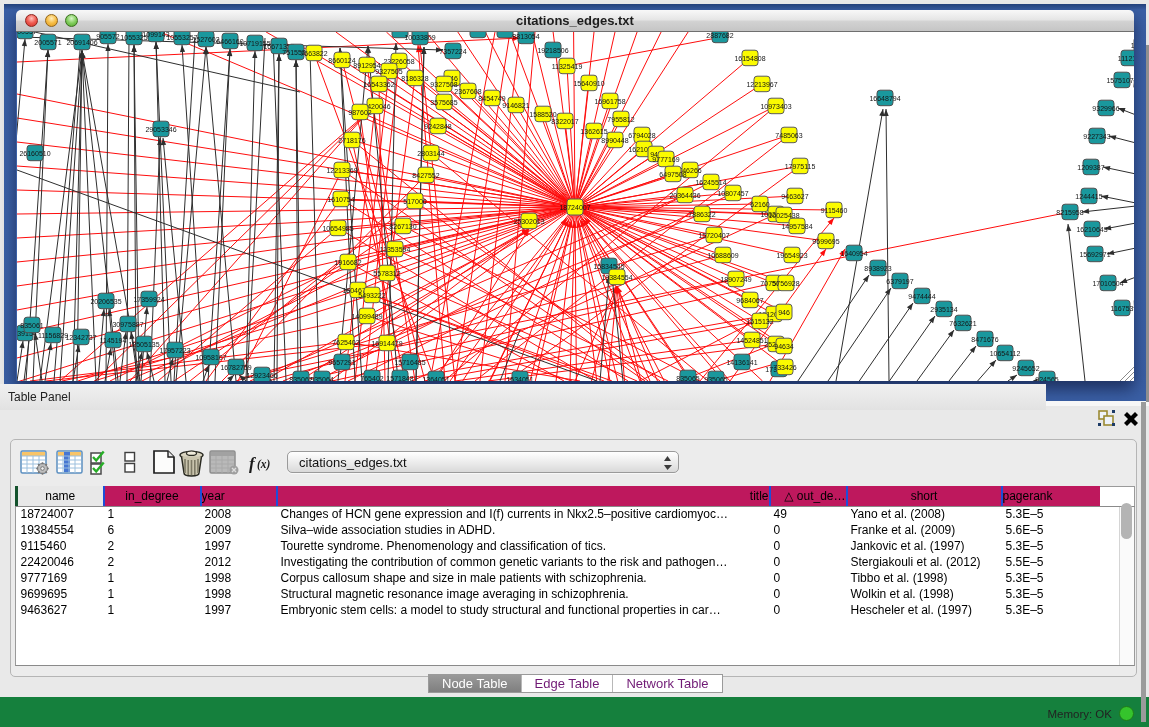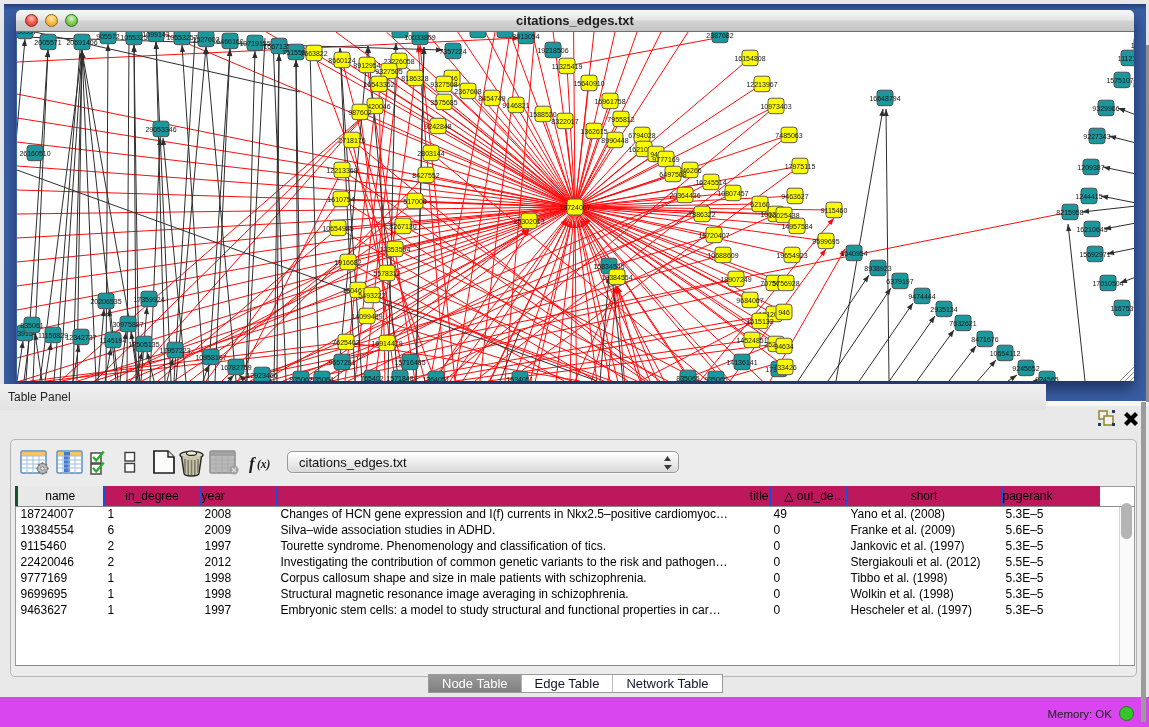--- a/index.html
+++ b/index.html
@@ -9,24 +9,24 @@
 .tl.r{left:9px;background:radial-gradient(circle at 50% 32%,#ffc2bc 0,#ef5a50 50%,#cd3228 100%);border:1px solid #8e241d}
 .tl.y{left:29px;background:radial-gradient(circle at 50% 32%,#ffeebb 0,#f6bd45 50%,#dd9a20 100%);border:1px solid #92651a}
 .tl.g{left:49px;background:radial-gradient(circle at 50% 32%,#d8f5c8 0,#82ce5e 50%,#51a52c 100%);border:1px solid #3a6e1e}
 .collapse{position:absolute;left:0;top:401px;width:1149px;height:5px;background:#f7f7f7}
 .tp-bar{position:absolute;left:0;top:384px;width:1046px;height:26px;background:linear-gradient(180deg,#f0f0f0,#e2e2e2);}
 .tp-bar span{position:absolute;left:8px;top:6px;font-size:12px;color:#222}
 .panelframe{position:absolute;left:10px;top:439px;width:1127px;height:238px;border:1px solid #b5b5b5;border-radius:5px;background:#ececec}
 .rightstrip{position:absolute;left:1141px;top:402px;width:5px;height:320px;background:#9b9b9b}
 .rightstrip2{position:absolute;left:1146px;top:45px;width:3px;height:357px;background:#8f8f8f}
 .tabbar{position:absolute;left:428px;top:674px;height:19px;display:flex;border:1px solid #9a9a9a;border-radius:0;overflow:hidden;background:#fff;font-size:13px}
-.tabbar div{padding:0 13px;line-height:18px;color:#0f172a}
+.tabbar div{padding:0 13px;line-height:18px;color:#701a75}
 .tabbar .sel{background:linear-gradient(180deg,#9a9a9a,#7f7f7f);color:#fff}
 .tabbar .sep{padding:0;width:1px;background:#b8b8b8}
-.status{position:absolute;left:0;top:697px;width:1149px;height:30px;background:#d946ef}
+.status{position:absolute;left:0;top:697px;width:1149px;height:30px;background:#15803d}
 .mem{position:absolute;right:37px;top:11px;font-size:11.5px;color:#222}
 .memdot{position:absolute;left:1119px;top:9px;width:15px;height:15px;border-radius:50%;background:#35c42c;border:1.5px solid #1f7a1a}
 table.t{position:absolute;left:15px;top:486px;border-collapse:collapse;table-layout:fixed;font-size:12px}
 table.t th{height:20px;background:#be185d;border-left:2px solid #1d4ed8;font-weight:normal;padding:0;overflow:hidden;white-space:nowrap}
 table.t th:first-child{background:#e8e8e8;border-left:3px solid #14532d}
 table.t td{height:16px;padding:0 0 0 4px;overflow:hidden;white-space:nowrap;background:#fff}
 .hdrline{position:absolute;left:15px;top:506px;width:1120px;height:1px;background:#8a8a8a}
 .tblbg{position:absolute;left:15px;top:486px;width:1120px;height:180px;background:#fff;border:1px solid #9a9a9a;border-bottom:1px solid #8a8a8a}
 .sb{position:absolute;left:1119px;top:507px;width:15px;height:158px;background:#fafafa;border-left:1px solid #d5d5d5}
 .sbth{position:absolute;left:1121px;top:503px;width:11px;height:36px;background:#b4b4b4;border-radius:6px}

